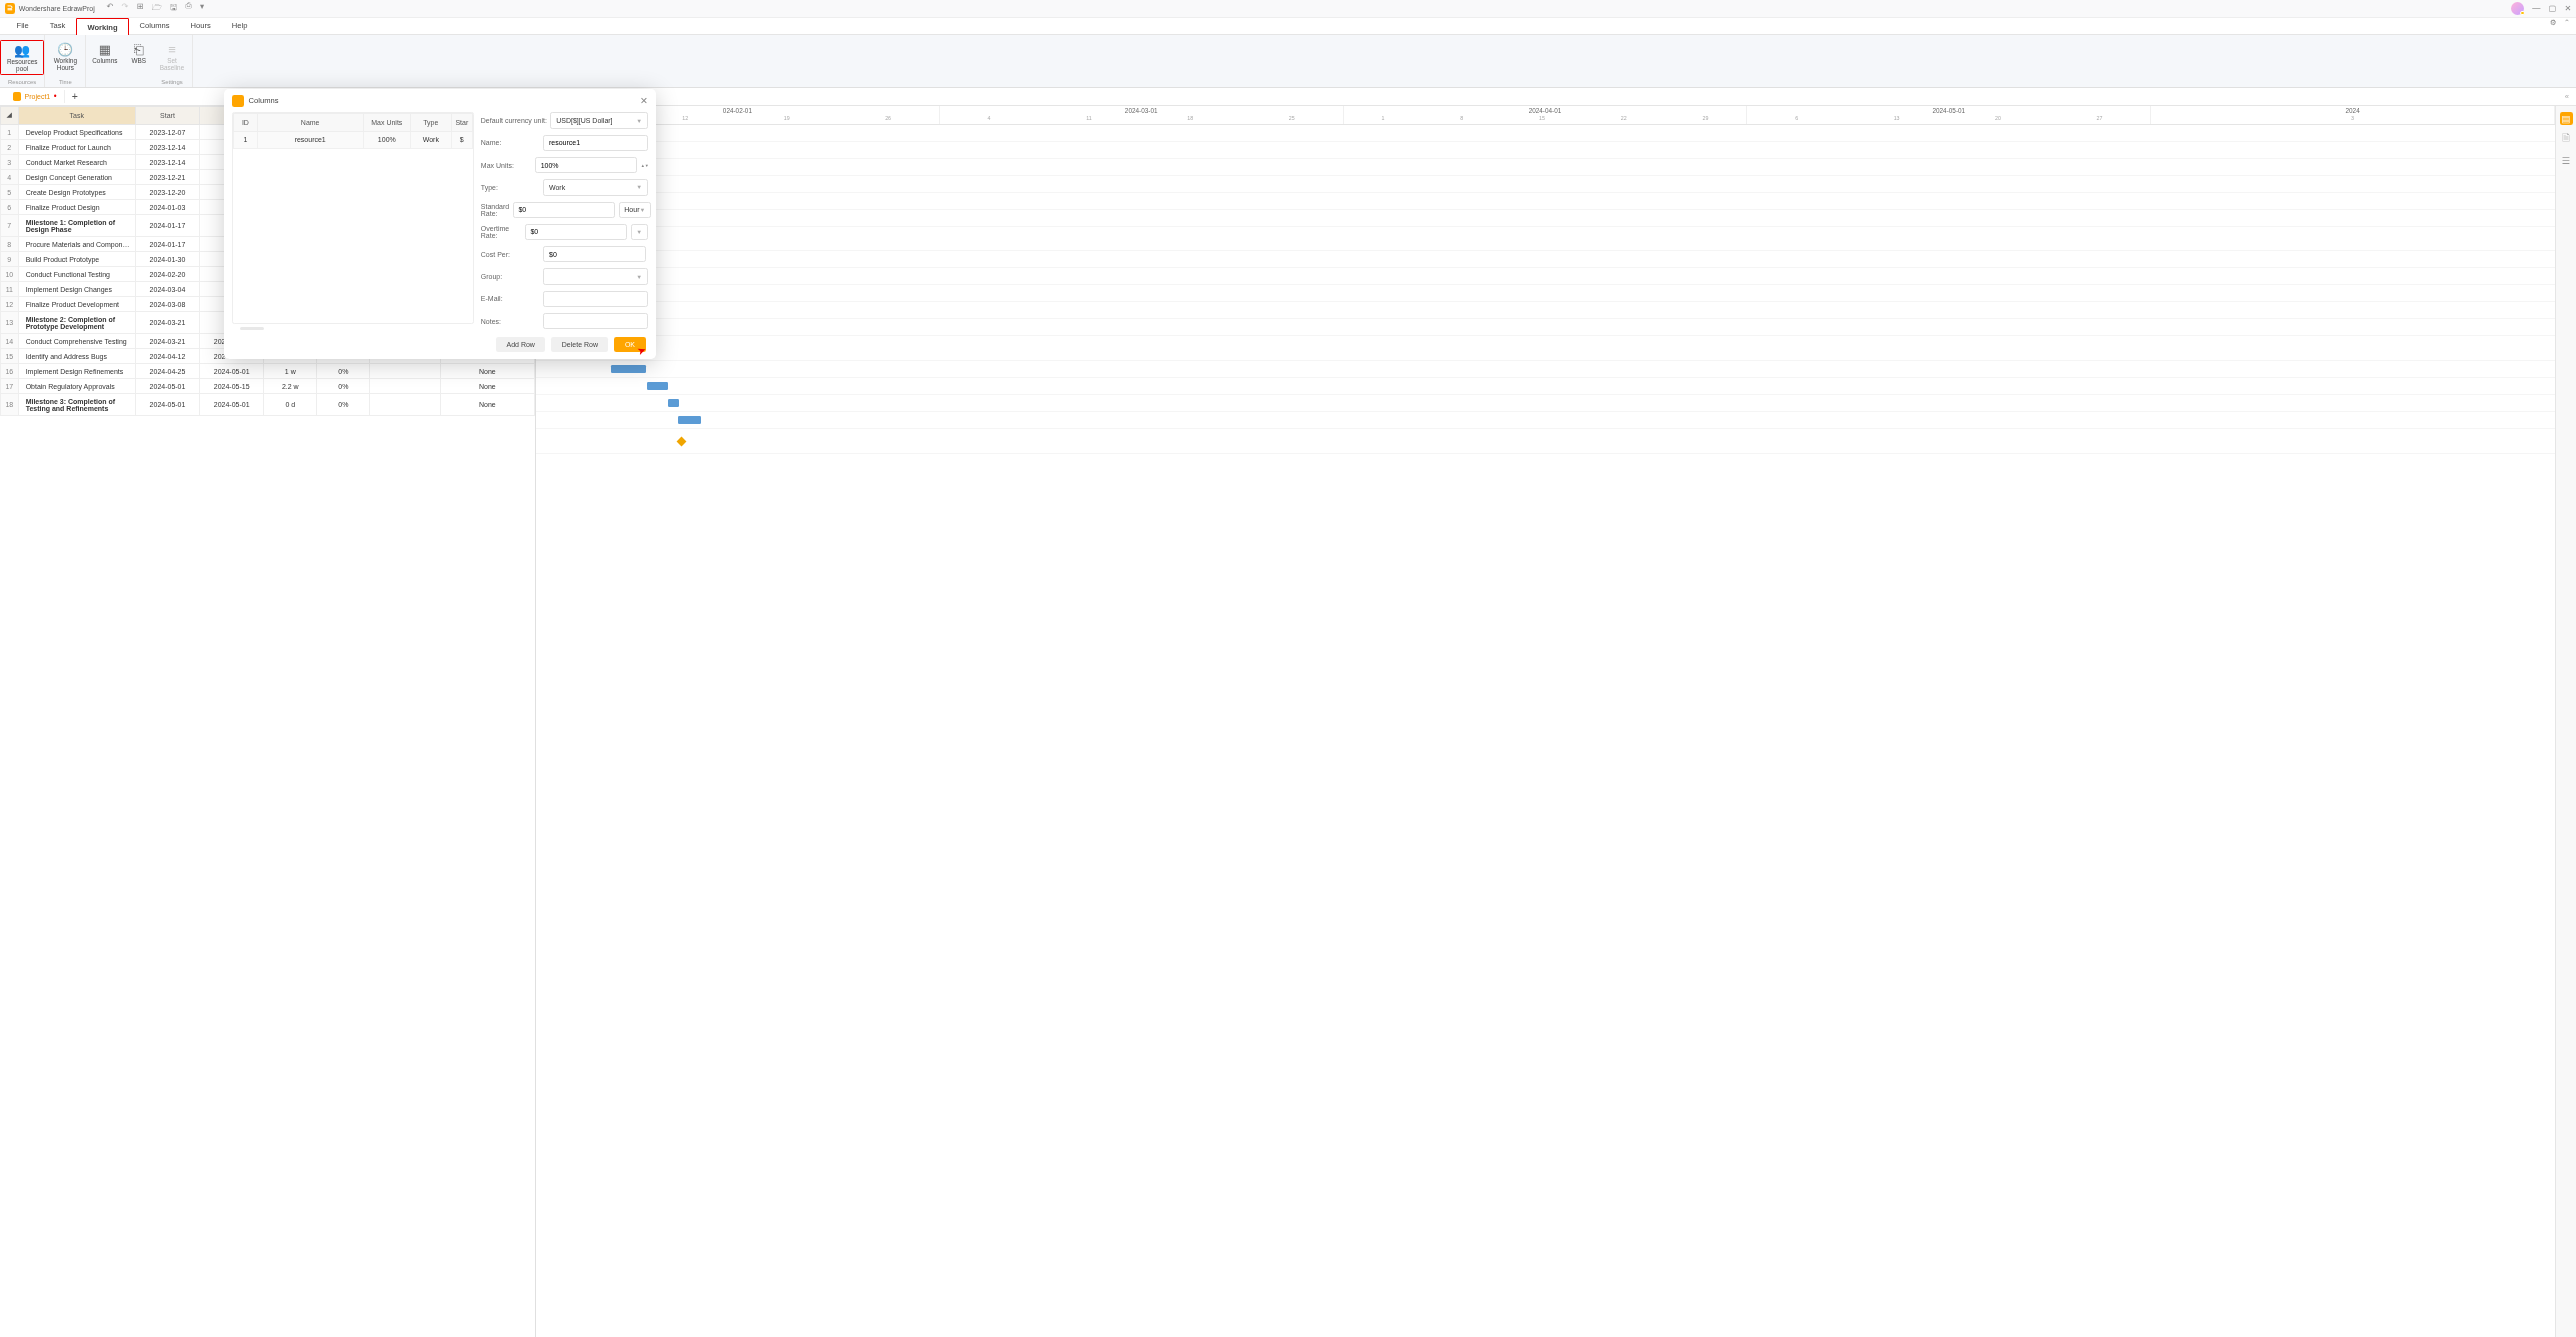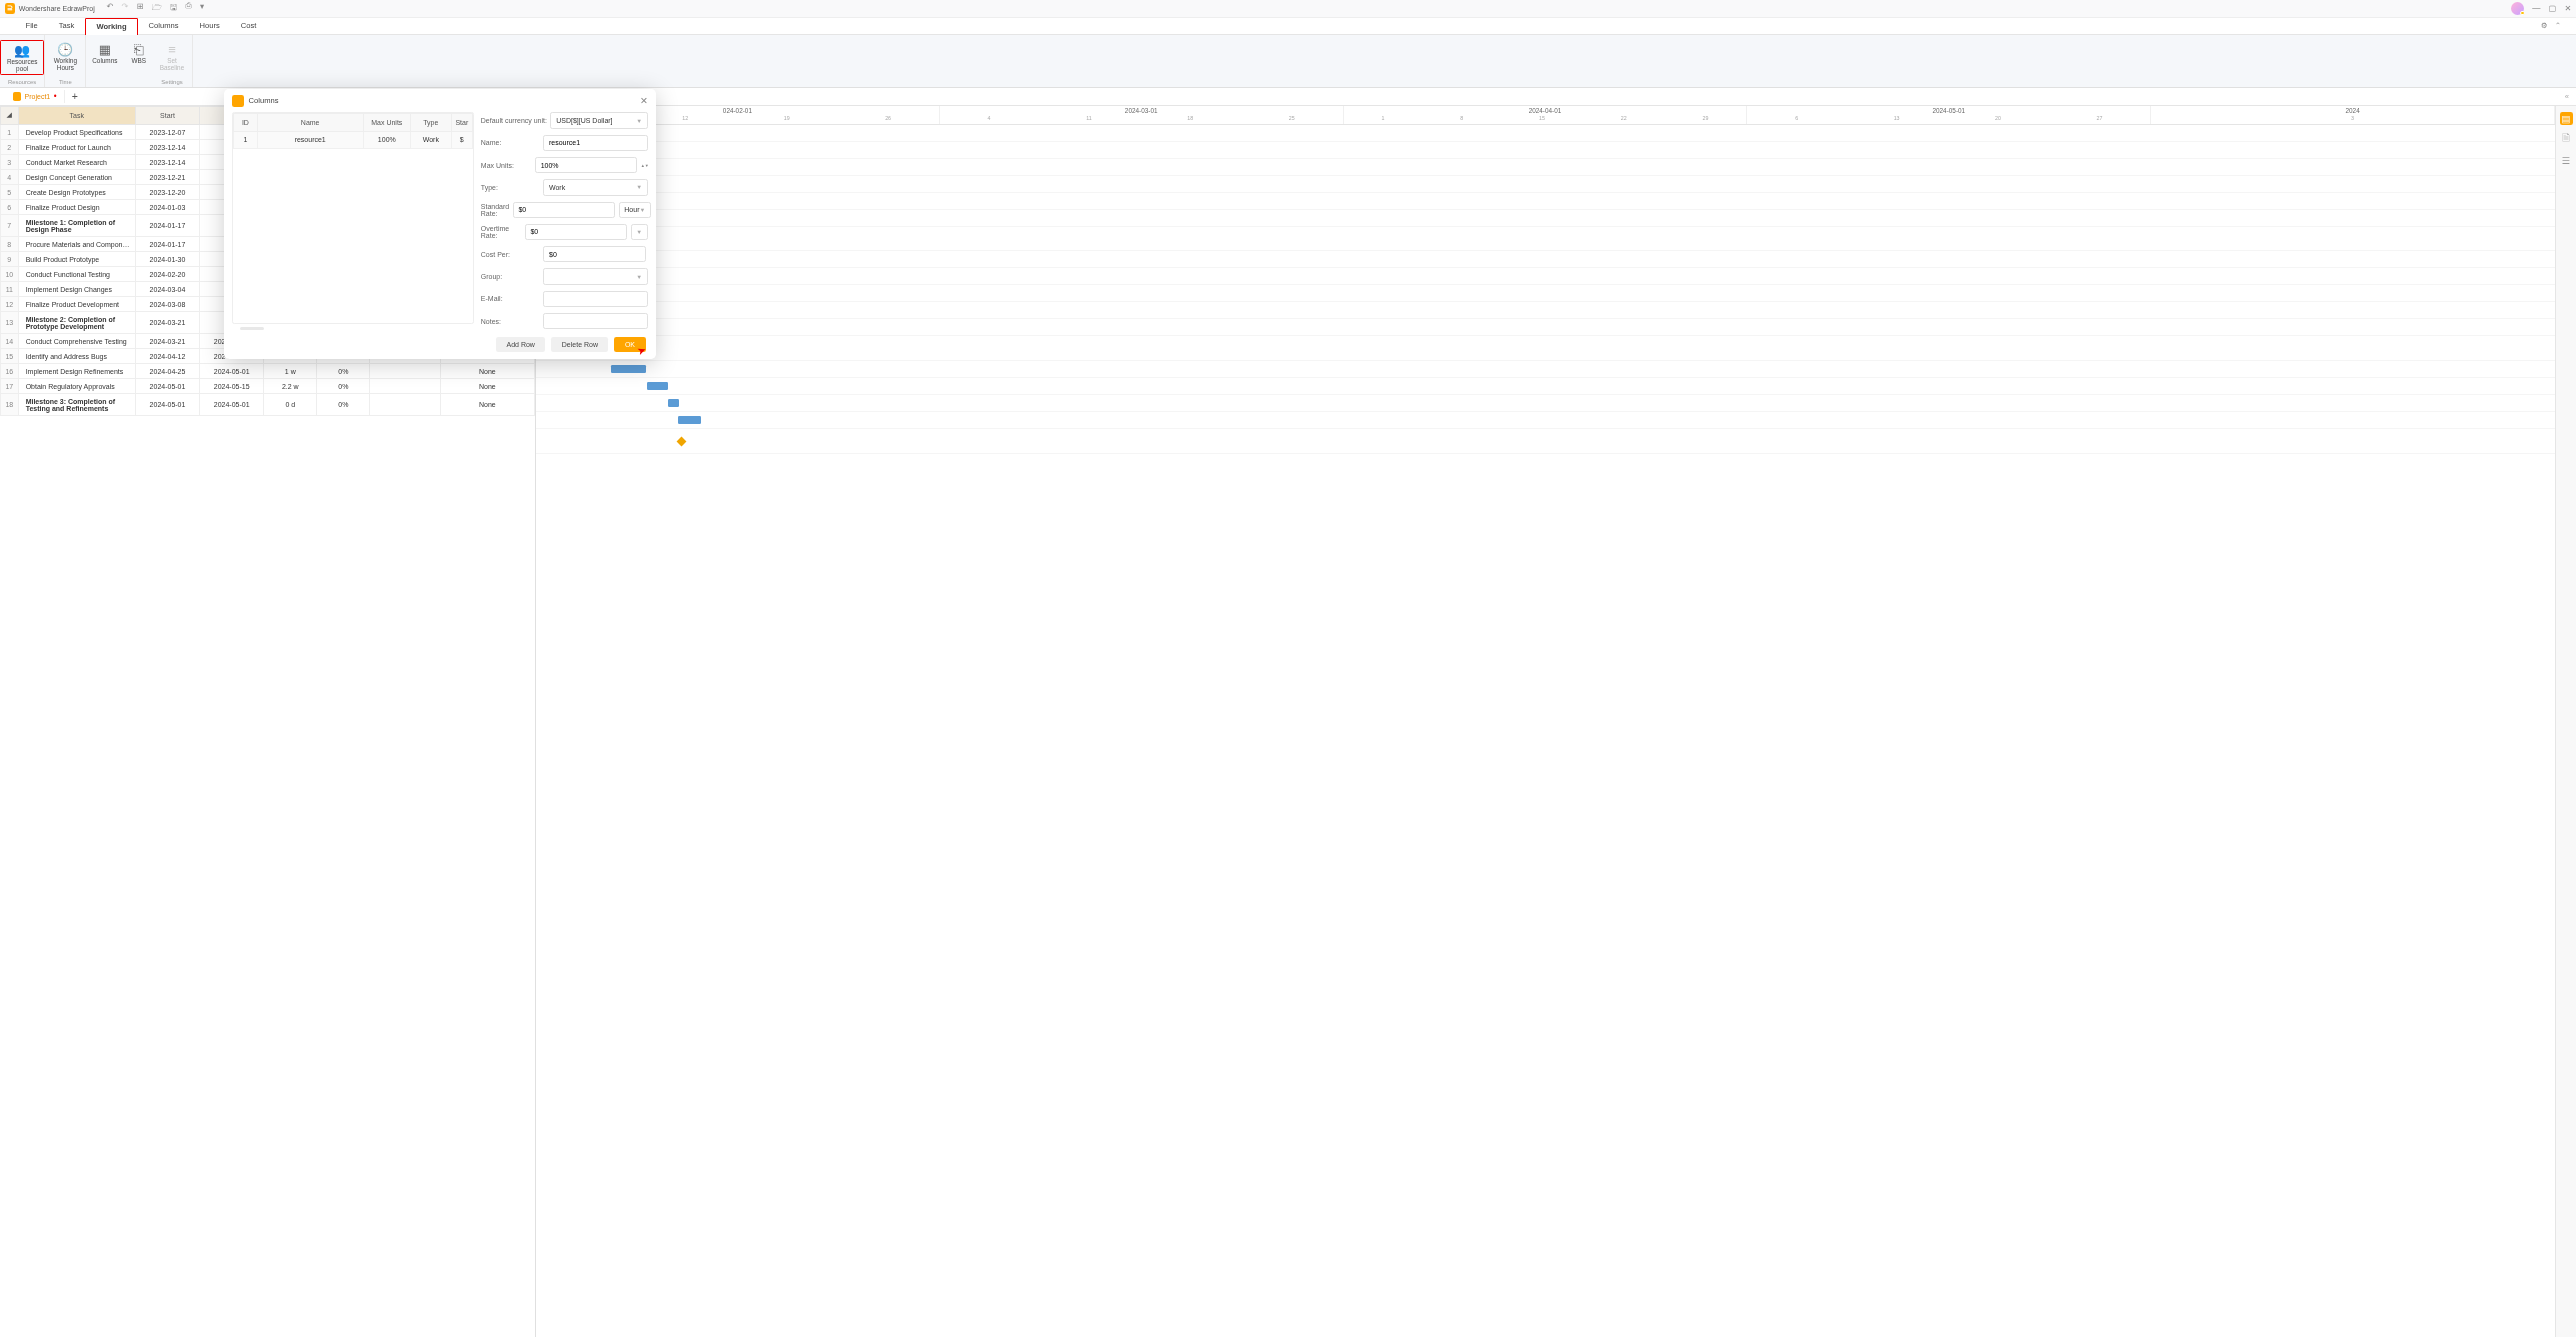--- a/index.html
+++ b/index.html
@@ -10,21 +10,21 @@
 .titlebar .logo { width: 10.5px; height: 10.5px; background: #ffa500; border-radius: 2.3px; display: inline-flex; align-items: center; justify-content: center; color: #fff; font-weight: bold; font-size: 7px; margin-right: 3.5px; }
 .titlebar .title { font-size: 7px; color: #555; }
 .titlebar .qat { margin-left: 11.7px; display: flex; gap: 8.2px; }
 .titlebar .qat span, .titlebar .winctrl span { color: #888; font-size: 8.2px; cursor: default; }
 .titlebar .spacer { flex: 1; }
 .titlebar .winctrl { display: flex; gap: 8.2px; align-items: center; }
 .avatar-badge { width: 13px; height: 13px; border-radius: 50%; background: linear-gradient(135deg,#ffb3d9,#c9a0ff); position: relative; }
 .avatar-dot { position: absolute; right: -0.6px; bottom: -0.6px; width: 4.7px; height: 4.7px; background: #ffc107; border: 0.6px solid #fff; border-radius: 50%; }
 
 
-.menutabs { height: 17.6px; background: #fff; display: flex; align-items: center; padding: 0 15px; border-bottom: 0.6px solid #e5e5e5; position: relative; }
+.menutabs { height: 17.6px; background: #fff; display: flex; align-items: flex-start; padding: 0 6px; border-bottom: 0.6px solid #e5e5e5; position: relative; }
 .menutabs .mtab { padding: 3.5px 10.5px; font-size: 7.6px; color: #444; cursor: pointer; }
 .menutabs .mtab.active { font-weight: bold; background: #fff; border: 1.2px solid #e00; border-bottom: none; border-radius: 1.2px 1.2px 0 0; position: relative; top: 0.6px; }
 .menutabs .right { margin-left: auto; display: flex; gap: 7px; align-items: center; color: #888; }
 
 
 .ribbon { height: 53px; background: #f5f7fa; display: flex; border-bottom: 0.6px solid #e0e0e0; }
 .ribgroup { display: flex; flex-direction: column; align-items: center; justify-content: space-between; padding: 4.7px 0 1.2px 0; border-right: 0.6px solid #e8e8e8; min-width: 41px; }
 .ribgroup .buttons { display: flex; gap: 2.3px; }
 .ribbtn { display: flex; flex-direction: column; align-items: center; padding: 2.3px 5.9px; cursor: pointer; font-size: 6.4px; color: #444; }
 .ribbtn .ico { font-size: 13px; color: #666; height: 15px; display: flex; align-items: center; }
@@ -120,21 +120,21 @@
     <span>✕</span>
   </div>
 </div>
 
 <div class="menutabs">
   <div class="mtab">File</div>
   <div class="mtab">Task</div>
   <div class="mtab active">Working</div>
   <div class="mtab">Columns</div>
   <div class="mtab">Hours</div>
-  <div class="mtab">Cost</div>
+  <div class="mtab">Help</div>
   <div class="right">
     <span>⚙</span>
     <span>⌃</span>
   </div>
 </div>
 
 <div class="ribbon">
   <div class="ribgroup">
     <div class="buttons">
       <div class="ribbtn boxed">

